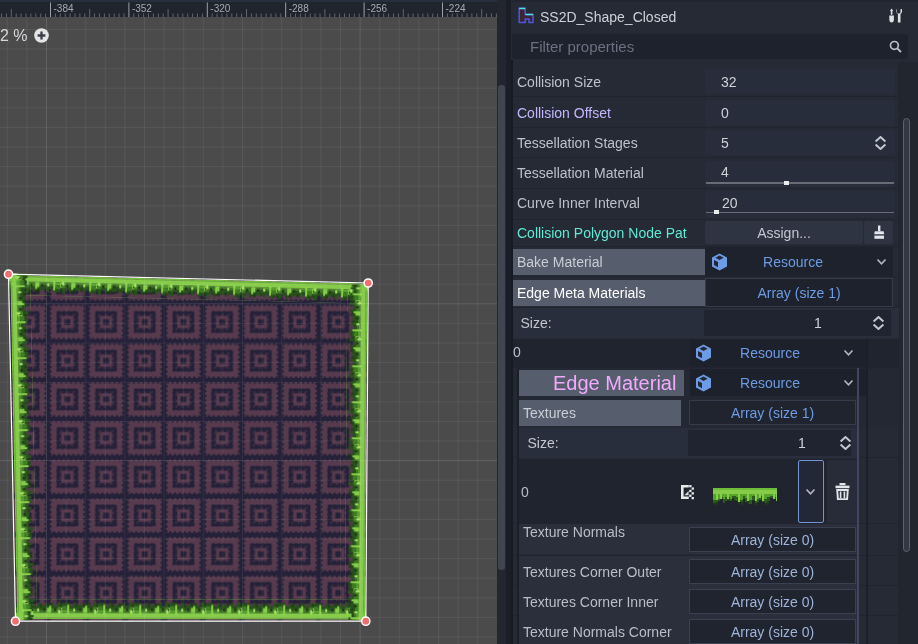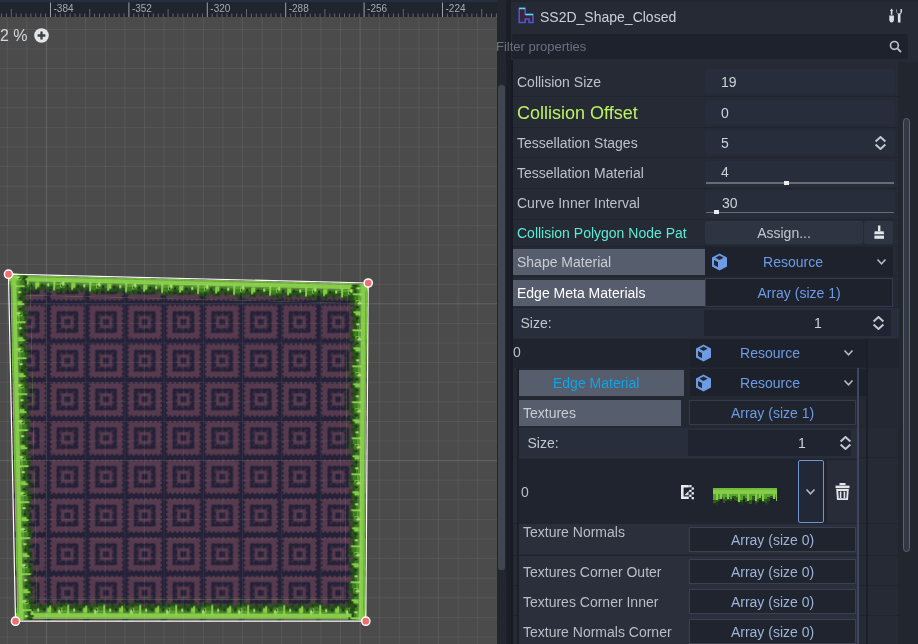--- a/index.html
+++ b/index.html
@@ -115,21 +115,21 @@
       <path d="M1.2 1.2h6v6.3h7.8v8H11v-3.6H7.2v3.6h-6Z" fill="#3b2433" stroke="#4f55dd" stroke-width="1.5" stroke-linejoin="miter"></path>
       <path d="M1.2 1.4h6M7.4 7.6h7.6" stroke="#55dde4" stroke-width="1.5"></path>
     </svg></div>
 <div style="position:absolute;left:540px;top:6.5px;height:20px;line-height:20px;font-size:14px;color:#ccd0d8;letter-spacing:0px;white-space:nowrap">SS2D_Shape_Closed</div>
 <div style="position:absolute;left:888px;top:8px;width:15px;height:16px"><svg width="15" height="16" viewBox="0 0 15 16">
       <path d="M3.6 0.6 5.3 3H4.4v3.8H2.8V3H1.9Z" fill="#dcdfe4"></path>
       <path d="M1.3 7.6h4.6v4.2c0 1.6-1 2.6-2.3 2.6s-2.3-1-2.3-2.6Z" fill="#dcdfe4"></path>
       <path d="M8.9 1v3.4l1 1.2h1.6l1-1.2V1h1.2c.6 1.4.8 3.9-1.2 5v8.4h-2.6V6C7.9 4.9 8.1 2.4 8.7 1Z" fill="#dcdfe4"></path>
     </svg></div>
 <div style="position:absolute;left:512px;top:34px;width:396px;height:25px;background:#1d222d;border-radius:3px"></div>
-<div style="position:absolute;left:496px;top:36.5px;height:20px;line-height:20px;font-size:13px;color:#6b7180;letter-spacing:0px;white-space:nowrap">Filter properties</div>
+<div style="position:absolute;left:530px;top:36.5px;height:20px;line-height:20px;font-size:15px;color:#6b7180;letter-spacing:0px;white-space:nowrap">Filter properties</div>
 <div style="position:absolute;left:889px;top:39px;width:13px;height:13px"><svg width="13" height="13" viewBox="0 0 13 13">
       <circle cx="5.4" cy="5.4" r="3.9" fill="none" stroke="#b9bec7" stroke-width="1.7"></circle>
       <path d="M8.3 8.3 12 12" stroke="#b9bec7" stroke-width="1.9"></path>
     </svg></div>
 <div style="position:absolute;left:903px;top:118px;width:7px;height:434px;border:1px solid #5a6173;border-radius:4px;background:rgba(90,98,120,0.3);box-sizing:border-box"></div>
 <div style="position:absolute;left:511px;top:96px;width:388px;height:1px;background:#20242e"></div>
 <div style="position:absolute;left:511px;top:127px;width:388px;height:1px;background:#20242e"></div>
 <div style="position:absolute;left:511px;top:157px;width:388px;height:1px;background:#20242e"></div>
 <div style="position:absolute;left:511px;top:188px;width:388px;height:1px;background:#20242e"></div>
 <div style="position:absolute;left:511px;top:219px;width:388px;height:1px;background:#20242e"></div>
@@ -140,51 +140,51 @@
 <div style="position:absolute;left:511px;top:367px;width:388px;height:1px;background:#20242e"></div>
 <div style="position:absolute;left:511px;top:397px;width:388px;height:1px;background:#20242e"></div>
 <div style="position:absolute;left:511px;top:427px;width:388px;height:1px;background:#20242e"></div>
 <div style="position:absolute;left:511px;top:457px;width:388px;height:1px;background:#20242e"></div>
 <div style="position:absolute;left:511px;top:523px;width:388px;height:1px;background:#20242e"></div>
 <div style="position:absolute;left:511px;top:555px;width:388px;height:1px;background:#20242e"></div>
 <div style="position:absolute;left:511px;top:585px;width:388px;height:1px;background:#20242e"></div>
 <div style="position:absolute;left:511px;top:615px;width:388px;height:1px;background:#20242e"></div>
 <div style="position:absolute;left:517px;top:71.5px;height:20px;line-height:20px;font-size:14px;color:#bcc1ca;letter-spacing:0px;white-space:nowrap">Collision Size</div>
 <div style="position:absolute;left:705px;top:69px;width:190px;height:25px;background:#272d3b;border-radius:2px"></div>
-<div style="position:absolute;left:721px;top:71.5px;height:20px;line-height:20px;font-size:14px;color:#ced2d8;letter-spacing:0px;white-space:nowrap">19</div>
-<div style="position:absolute;left:517px;top:102.5px;height:20px;line-height:20px;font-size:18px;color:#bef264;letter-spacing:0px;white-space:nowrap">Collision Offset</div>
+<div style="position:absolute;left:721px;top:71.5px;height:20px;line-height:20px;font-size:14px;color:#ced2d8;letter-spacing:0px;white-space:nowrap">32</div>
+<div style="position:absolute;left:517px;top:102.5px;height:20px;line-height:20px;font-size:14px;color:#c4b5fd;letter-spacing:0px;white-space:nowrap">Collision Offset</div>
 <div style="position:absolute;left:705px;top:100px;width:190px;height:25px;background:#272d3b;border-radius:2px"></div>
 <div style="position:absolute;left:721px;top:102.5px;height:20px;line-height:20px;font-size:14px;color:#ced2d8;letter-spacing:0px;white-space:nowrap">0</div>
 <div style="position:absolute;left:517px;top:133px;height:20px;line-height:20px;font-size:14px;color:#bcc1ca;letter-spacing:0px;white-space:nowrap">Tessellation Stages</div>
 <div style="position:absolute;left:705px;top:130px;width:190px;height:25px;background:#272d3b;border-radius:2px"></div>
 <div style="position:absolute;left:721px;top:133px;height:20px;line-height:20px;font-size:14px;color:#ced2d8;letter-spacing:0px;white-space:nowrap">5</div>
 <svg style="position:absolute;left:874px;top:135.5px" width="13" height="14" viewBox="0 0 13 14">
     <path d="M1.6 5.4 6.5 1 11.4 5.4M1.6 8.6 6.5 13 11.4 8.6" fill="none" stroke="#c3c8cf" stroke-width="2"></path>
   </svg>
 <div style="position:absolute;left:517px;top:162.5px;height:20px;line-height:20px;font-size:14px;color:#bcc1ca;letter-spacing:0px;white-space:nowrap">Tessellation Material</div>
 <div style="position:absolute;left:705px;top:161px;width:190px;height:26px;background:#272d3b;border-radius:2px"></div>
 <div style="position:absolute;left:721px;top:162px;height:20px;line-height:20px;font-size:14px;color:#ced2d8;letter-spacing:0px;white-space:nowrap">4</div>
 <div style="position:absolute;left:706px;top:182px;width:188px;height:1.5px;background:#676c76"></div>
 <div style="position:absolute;left:784px;top:180.5px;width:5px;height:4px;background:#e8eaec"></div>
 <div style="position:absolute;left:517px;top:193px;height:20px;line-height:20px;font-size:14px;color:#bcc1ca;letter-spacing:0px;white-space:nowrap">Curve Inner Interval</div>
 <div style="position:absolute;left:705px;top:191px;width:190px;height:26px;background:#272d3b;border-radius:2px"></div>
-<div style="position:absolute;left:722px;top:192.5px;height:20px;line-height:20px;font-size:14px;color:#ced2d8;letter-spacing:0px;white-space:nowrap">30</div>
+<div style="position:absolute;left:722px;top:192.5px;height:20px;line-height:20px;font-size:14px;color:#ced2d8;letter-spacing:0px;white-space:nowrap">20</div>
 <div style="position:absolute;left:706px;top:211.5px;width:188px;height:1.5px;background:#676c76"></div>
 <div style="position:absolute;left:714px;top:210px;width:5px;height:4px;background:#e8eaec"></div>
 <div style="position:absolute;left:517px;top:223px;height:20px;line-height:20px;font-size:14px;color:#5eead4;letter-spacing:0px;white-space:nowrap">Collision Polygon Node Pat</div>
 <div style="position:absolute;left:705px;top:221px;width:158px;height:23px;background:#2e3441;border-radius:2px"></div>
 <div style="position:absolute;left:634px;top:222.5px;width:300px;text-align:center;height:20px;line-height:20px;font-size:14px;color:#c3c7d0;white-space:nowrap">Assign...</div>
 <div style="position:absolute;left:864px;top:221px;width:29px;height:23px;background:#2e3441;border-radius:2px"></div>
 <div style="position:absolute;left:870px;top:224px;width:18px;height:18px"><svg width="18" height="18" viewBox="0 0 18 18">
       <path d="M8 1.5h2.4v5.5H8z" fill="#e2e5e9"></path>
       <path d="M4.8 7.2h8.8l.6 3H4.2z" fill="#e2e5e9"></path>
       <path d="M4.4 11.6h9.6v3.2H4.4z" fill="#e2e5e9"></path>
     </svg></div>
 <div style="position:absolute;left:511px;top:249px;width:194px;height:26px;background:#565d6d"></div>
-<div style="position:absolute;left:517px;top:251.5px;height:20px;line-height:20px;font-size:14px;color:#c9cdd4;letter-spacing:0px;white-space:nowrap">Shape Material</div>
+<div style="position:absolute;left:517px;top:251.5px;height:20px;line-height:20px;font-size:14px;color:#c9cdd4;letter-spacing:0px;white-space:nowrap">Bake Material</div>
 <div style="position:absolute;left:705px;top:247px;width:188px;height:29px;background:#1e222c"></div>
 <div style="position:absolute;left:711px;top:253px"><svg width="17" height="18" viewBox="0 0 17 18">
       <path d="M8.5 0.5 16 4.5v9L8.5 17.5 1 13.5v-9Z" fill="#6d9ce4"></path>
       <path d="M8.5 2.6 12.6 4.8 8.5 7 4.4 4.8Z" fill="#232836"></path>
       <path d="M3 6.9 7 9v5.2L3 12Z" fill="#232836"></path>
     </svg></div>
 <div style="position:absolute;left:643px;top:252px;width:300px;text-align:center;height:20px;line-height:20px;font-size:14px;color:#6d9ce4;white-space:nowrap">Resource</div>
 <svg style="position:absolute;left:876px;top:258px" width="11" height="8" viewBox="0 0 11 8">
     <path d="M1.5 1.5 5.5 5.8 9.5 1.5" fill="none" stroke="#b3b8c1" stroke-width="1.6"></path>
   </svg>
@@ -206,21 +206,21 @@
       <path d="M8.5 0.5 16 4.5v9L8.5 17.5 1 13.5v-9Z" fill="#6d9ce4"></path>
       <path d="M8.5 2.6 12.6 4.8 8.5 7 4.4 4.8Z" fill="#232836"></path>
       <path d="M3 6.9 7 9v5.2L3 12Z" fill="#232836"></path>
     </svg></div>
 <div style="position:absolute;left:620px;top:343px;width:300px;text-align:center;height:20px;line-height:20px;font-size:14px;color:#6d9ce4;white-space:nowrap">Resource</div>
 <svg style="position:absolute;left:843px;top:349px" width="11" height="8" viewBox="0 0 11 8">
     <path d="M1.5 1.5 5.5 5.8 9.5 1.5" fill="none" stroke="#b3b8c1" stroke-width="1.6"></path>
   </svg>
 <div style="position:absolute;left:513px;top:368px;width:386px;height:30px;background:#232833"></div>
 <div style="position:absolute;left:519px;top:370px;width:165px;height:26px;background:#565d6d"></div>
-<div style="position:absolute;left:553px;top:373px;height:20px;line-height:20px;font-size:14px;color:#0ea5e9;letter-spacing:0px;white-space:nowrap">Edge Material</div>
+<div style="position:absolute;left:553px;top:373px;height:20px;line-height:20px;font-size:20px;color:#f0abfc;letter-spacing:0px;white-space:nowrap">Edge Material</div>
 <div style="position:absolute;left:690px;top:369px;width:176px;height:27px;background:#1d212c"></div>
 <div style="position:absolute;left:695px;top:374px"><svg width="17" height="18" viewBox="0 0 17 18">
       <path d="M8.5 0.5 16 4.5v9L8.5 17.5 1 13.5v-9Z" fill="#6d9ce4"></path>
       <path d="M8.5 2.6 12.6 4.8 8.5 7 4.4 4.8Z" fill="#232836"></path>
       <path d="M3 6.9 7 9v5.2L3 12Z" fill="#232836"></path>
     </svg></div>
 <div style="position:absolute;left:620px;top:373px;width:300px;text-align:center;height:20px;line-height:20px;font-size:14px;color:#6d9ce4;white-space:nowrap">Resource</div>
 <svg style="position:absolute;left:843px;top:379px" width="11" height="8" viewBox="0 0 11 8">
     <path d="M1.5 1.5 5.5 5.8 9.5 1.5" fill="none" stroke="#b3b8c1" stroke-width="1.6"></path>
   </svg>

